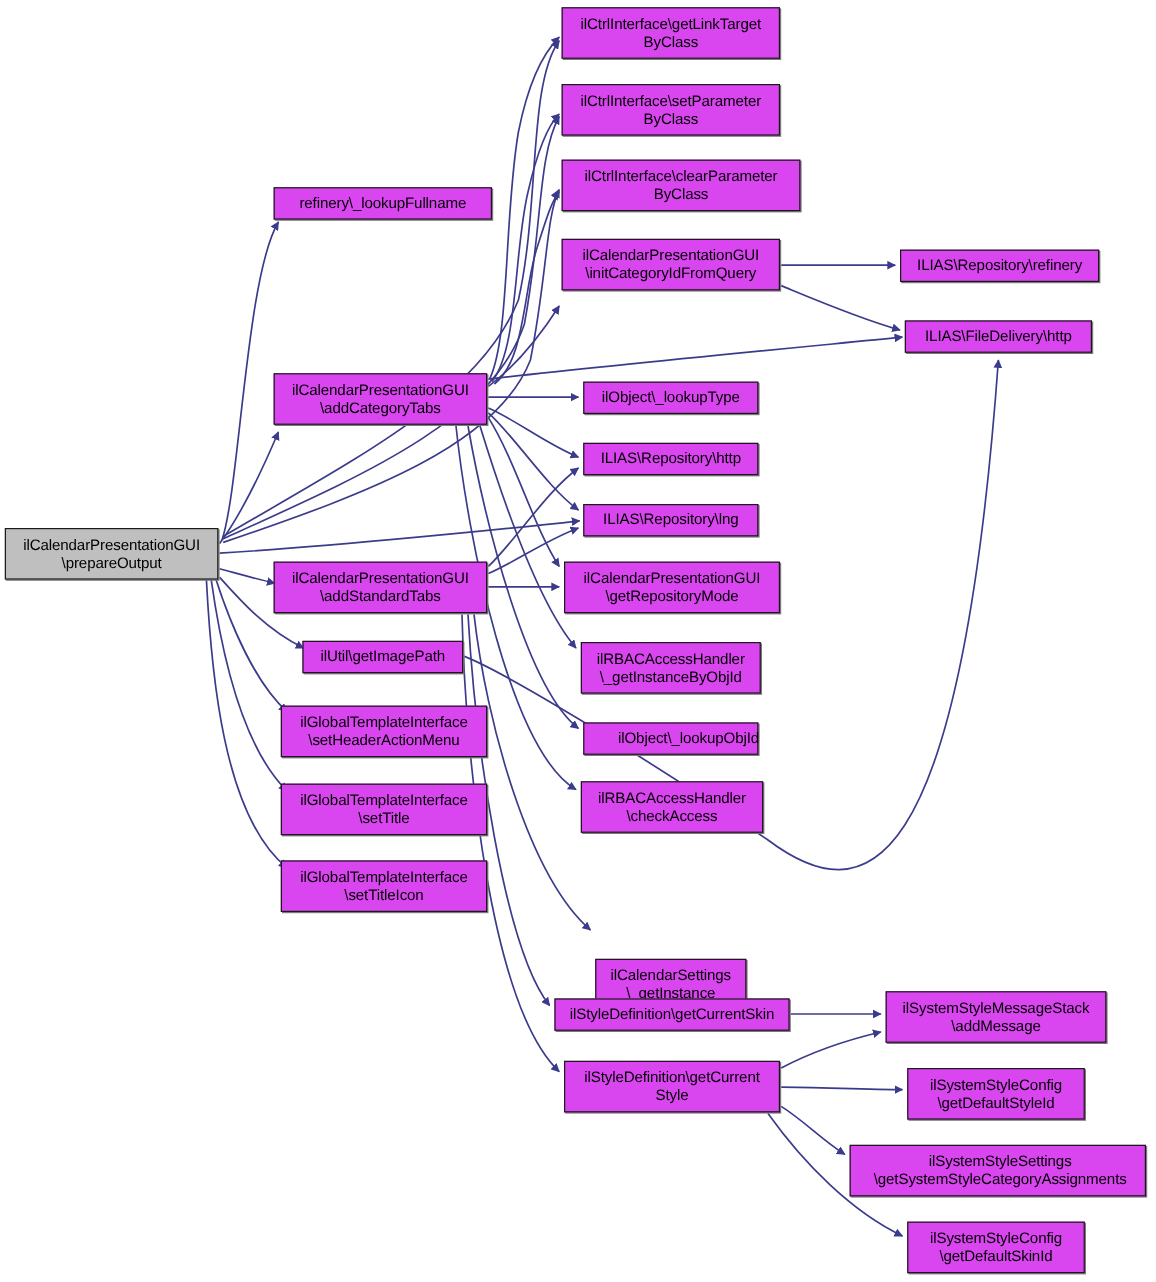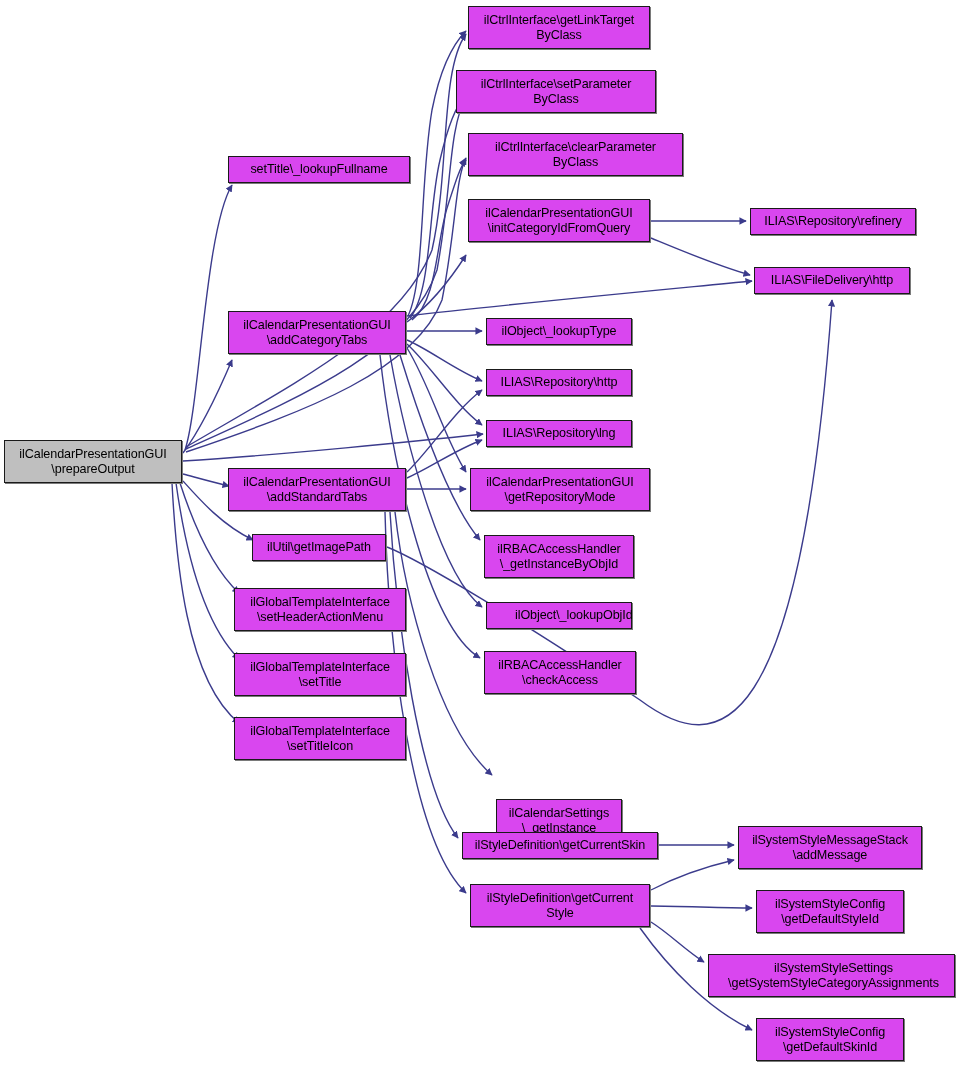--- a/index.html
+++ b/index.html
@@ -103,37 +103,37 @@
         <path d="M 651 890 C 670 880 700 868 734 860" fill="none" stroke="#3b3b8c" stroke-width="1.4" marker-end="url(#arrowhead)"></path>
         <path d="M 651 906 C 680 906 722 908 752 908" fill="none" stroke="#3b3b8c" stroke-width="1.4" marker-end="url(#arrowhead)"></path>
         <path d="M 651 922 C 670 934 685 950 704 962" fill="none" stroke="#3b3b8c" stroke-width="1.4" marker-end="url(#arrowhead)"></path>
         <path d="M 640 928 C 670 970 710 1010 752 1030" fill="none" stroke="#3b3b8c" stroke-width="1.4" marker-end="url(#arrowhead)"></path>
       </g>
   </svg>
 
   <div id="node-layer">
       <div class="node highlight" style="left: 4px; top: 440px; width: 178px; height: 43px;"><span>ilCalendarPresentationGUI
 \prepareOutput</span></div>
-      <div class="node" style="left: 228px; top: 156px; width: 182px; height: 27px;"><span>setTitle\_lookupFullname</span></div>
+      <div class="node" style="left: 228px; top: 156px; width: 182px; height: 27px;"><span>refinery\_lookupFullname</span></div>
       <div class="node" style="left: 228px; top: 311px; width: 178px; height: 43px;"><span>ilCalendarPresentationGUI
 \addCategoryTabs</span></div>
       <div class="node" style="left: 228px; top: 468px; width: 178px; height: 43px;"><span>ilCalendarPresentationGUI
 \addStandardTabs</span></div>
       <div class="node" style="left: 252px; top: 534px; width: 134px; height: 27px;"><span>ilUtil\getImagePath</span></div>
       <div class="node" style="left: 234px; top: 588px; width: 172px; height: 43px;"><span>ilGlobalTemplateInterface
 \setHeaderActionMenu</span></div>
       <div class="node" style="left: 234px; top: 653px; width: 172px; height: 43px;"><span>ilGlobalTemplateInterface
 \setTitle</span></div>
       <div class="node" style="left: 234px; top: 717px; width: 172px; height: 43px;"><span>ilGlobalTemplateInterface
 \setTitleIcon</span></div>
       <div class="node" style="left: 468px; top: 6px; width: 182px; height: 43px;"><span>ilCtrlInterface\getLinkTarget
 ByClass</span></div>
-      <div class="node" style="left: 456px; top: 70px; width: 200px; height: 43px;"><span>ilCtrlInterface\setParameter
+      <div class="node" style="left: 468px; top: 70px; width: 182px; height: 43px;"><span>ilCtrlInterface\setParameter
 ByClass</span></div>
-      <div class="node" style="left: 468px; top: 133px; width: 215px; height: 43px;"><span>ilCtrlInterface\clearParameter
+      <div class="node" style="left: 468px; top: 133px; width: 199px; height: 43px;"><span>ilCtrlInterface\clearParameter
 ByClass</span></div>
       <div class="node" style="left: 468px; top: 199px; width: 182px; height: 43px;"><span>ilCalendarPresentationGUI
 \initCategoryIdFromQuery</span></div>
       <div class="node" style="left: 486px; top: 318px; width: 146px; height: 27px;"><span>ilObject\_lookupType</span></div>
       <div class="node" style="left: 486px; top: 369px; width: 146px; height: 27px;"><span>ILIAS\Repository\http</span></div>
       <div class="node" style="left: 486px; top: 420px; width: 146px; height: 27px;"><span>ILIAS\Repository\lng</span></div>
       <div class="node" style="left: 470px; top: 468px; width: 180px; height: 43px;"><span>ilCalendarPresentationGUI
 \getRepositoryMode</span></div>
       <div class="node" style="left: 484px; top: 535px; width: 150px; height: 43px;"><span>ilRBACAccessHandler
 \_getInstanceByObjId</span></div>

